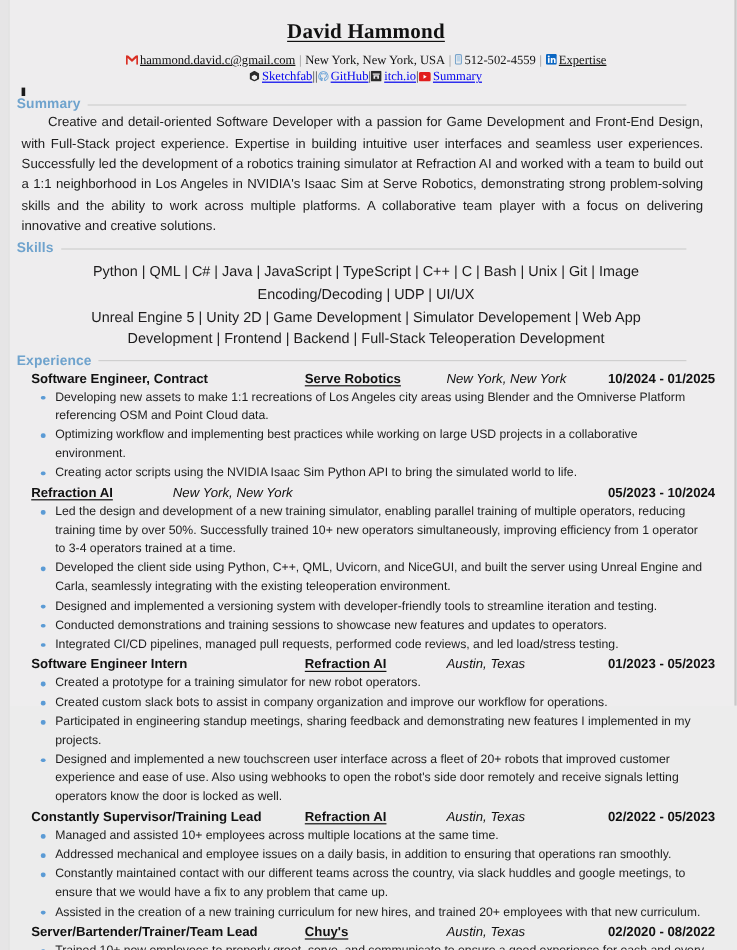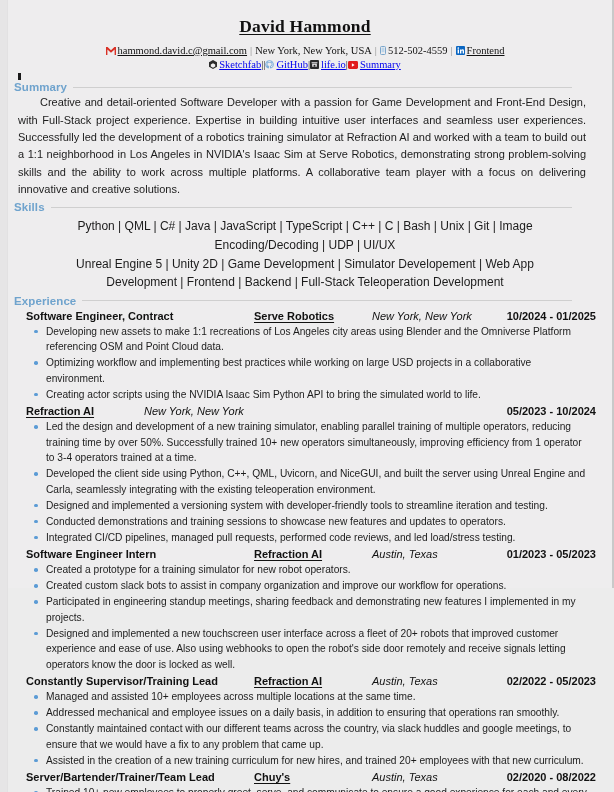--- a/index.html
+++ b/index.html
@@ -224,34 +224,34 @@
       <span class="ic"><svg width="10" height="8" viewBox="0 0 10 8">
             <path d="M0 0h1.6l3.4 3.2L8.4 0H10v8H8.6V2.4L5 5.7 1.4 2.4V8H0z" fill="#d93025"></path>
           </svg></span><a class="lnk" href="#">hammond.david.c@gmail.com</a><span class="sep">|</span><span class="plain">New York, New York, USA</span><span class="sep">|</span><span class="ic"><svg width="6" height="9" viewBox="0 0 6 9">
             <rect x="0.5" y="0.5" width="5" height="8" rx="1" fill="none" stroke="#7aa6cc" stroke-width="1"></rect>
             <rect x="1.6" y="1.6" width="2.8" height="4.6" fill="#bcd4e8"></rect>
           </svg></span><span class="plain">512-502-4559</span><span class="sep">|</span><span class="ic"><svg width="9" height="9" viewBox="0 0 9 9">
             <rect width="9" height="9" rx="1" fill="#0a66c2"></rect>
             <rect x="1.6" y="3.4" width="1.4" height="4" fill="#fff"></rect>
             <circle cx="2.3" cy="2" r="0.85" fill="#fff"></circle>
             <path d="M4 3.4h1.3v.6c.25-.45.7-.7 1.3-.7 1 0 1.4.6 1.4 1.7v2.4H6.7V5.3c0-.55-.2-.85-.65-.85-.45 0-.7.3-.7.85v2.1H4z" fill="#fff"></path>
-          </svg></span><a class="lnk" href="#">Frontend</a>
+          </svg></span><a class="lnk" href="#">Expertise</a>
     </div>
 
     <div class="contact-row2">
       <span class="ic"><svg width="8" height="9" viewBox="0 0 8 9">
             <path d="M4 0 8 2.2v4.6L4 9 0 6.8V2.2z" fill="#2b2b2b"></path>
             <path d="M4 3.3 6.2 4.5v2L4 7.7 1.8 6.5v-2z" fill="#eeedee"></path>
           </svg></span><a class="lnk" href="#">Sketchfab</a><span class="sep">|</span><span class="sep">|</span><span class="ic"><svg width="9" height="9" viewBox="0 0 9 9">
             <path d="M4.5.6a3.9 3.9 0 0 0-1.23 7.6c.2.04.27-.08.27-.19v-.67c-1.1.24-1.33-.53-1.33-.53-.18-.46-.44-.58-.44-.58-.36-.25.03-.24.03-.24.4.03.6.41.6.41.35.6.93.43 1.16.33.03-.26.14-.43.25-.53-.87-.1-1.79-.44-1.79-1.95 0-.43.15-.78.4-1.06-.04-.1-.18-.5.04-1.04 0 0 .33-.1 1.08.4a3.7 3.7 0 0 1 1.96 0c.75-.5 1.08-.4 1.08-.4.22.54.08.94.04 1.04.25.28.4.63.4 1.06 0 1.51-.92 1.85-1.8 1.95.15.12.28.36.28.73v1.08c0 .11.07.23.27.19A3.9 3.9 0 0 0 4.5.6z" fill="none" stroke="#5b9bd5" stroke-width="0.75"></path>
           </svg></span><a class="lnk" href="#">GitHub</a><span class="sep">|</span><span class="ic"><svg width="9" height="9" viewBox="0 0 9 9">
             <rect width="9" height="9" rx="1" fill="#2b2b2b"></rect>
             <path d="M1.6 2.2h5.8v1.1H1.6zM2.2 3.8h4.6v2.9H2.2z" fill="#eeedee"></path>
             <rect x="3.6" y="4.8" width="1.8" height="1.9" fill="#2b2b2b"></rect>
-          </svg></span><a class="lnk" href="#">life.io</a><span class="sep">|</span><span class="ic"><svg width="10" height="8" viewBox="0 0 10 8">
+          </svg></span><a class="lnk" href="#">itch.io</a><span class="sep">|</span><span class="ic"><svg width="10" height="8" viewBox="0 0 10 8">
             <rect width="10" height="8" rx="1.4" fill="#e11d1d"></rect>
             <path d="M3.9 2.3 6.6 4 3.9 5.7z" fill="#fff"></path>
           </svg></span><a class="lnk" href="#">Summary</a>
     </div>
 
     <div class="section">
       <div class="tick"></div>
       <div class="sec-head">
         <span class="sec-title">Summary</span>
         <span class="sec-rule"></span>

